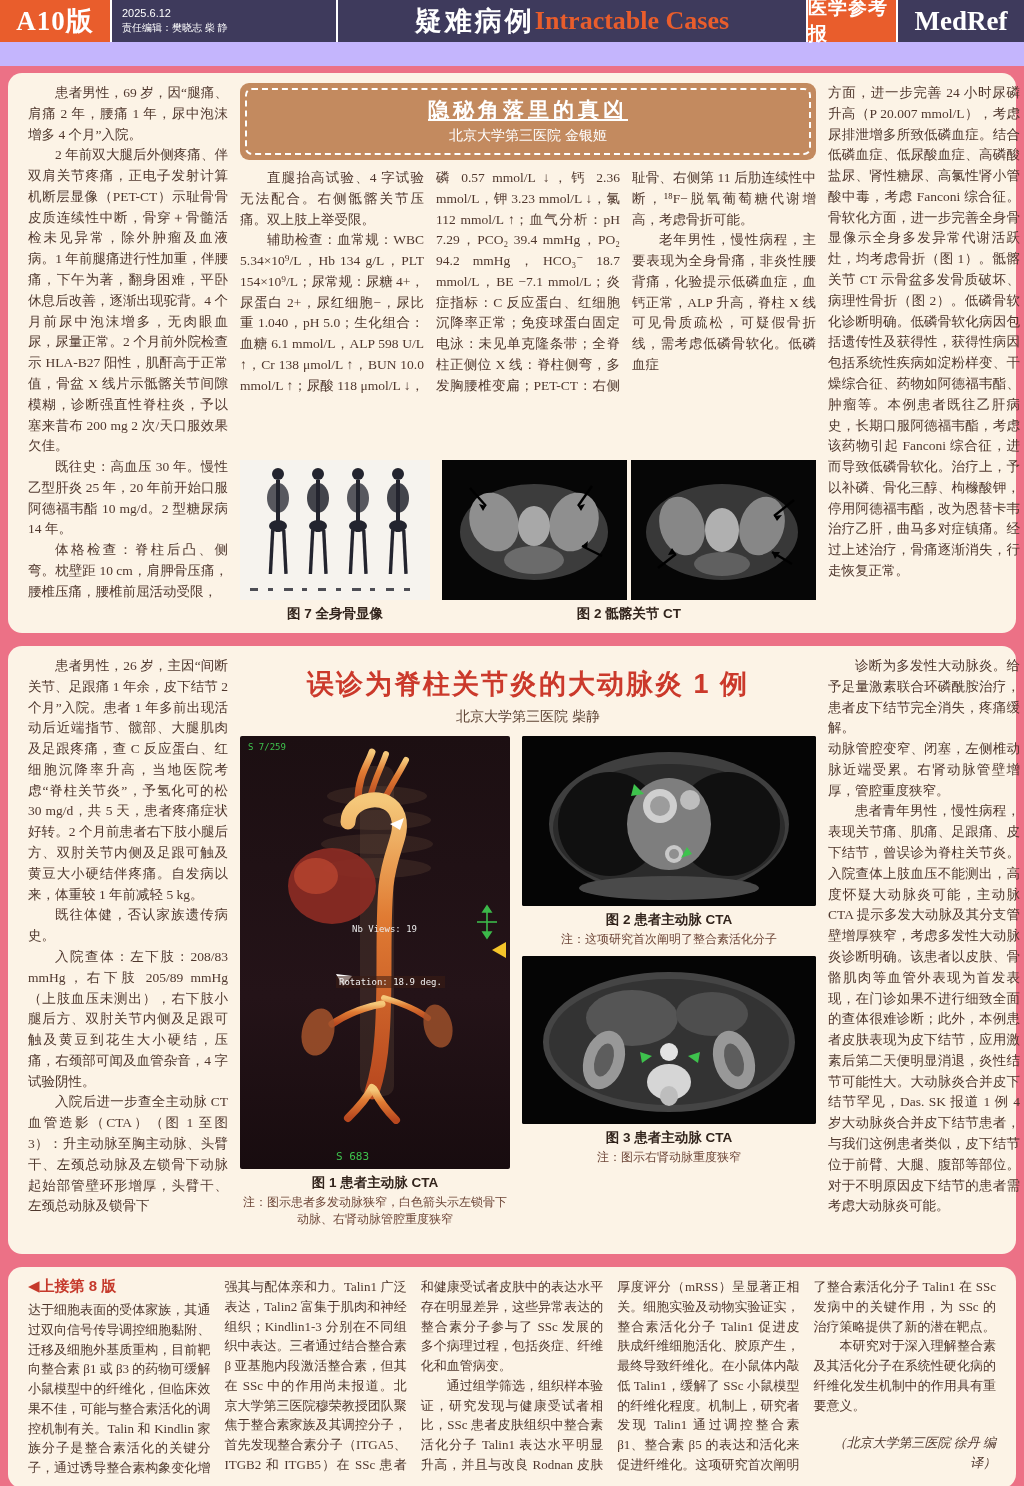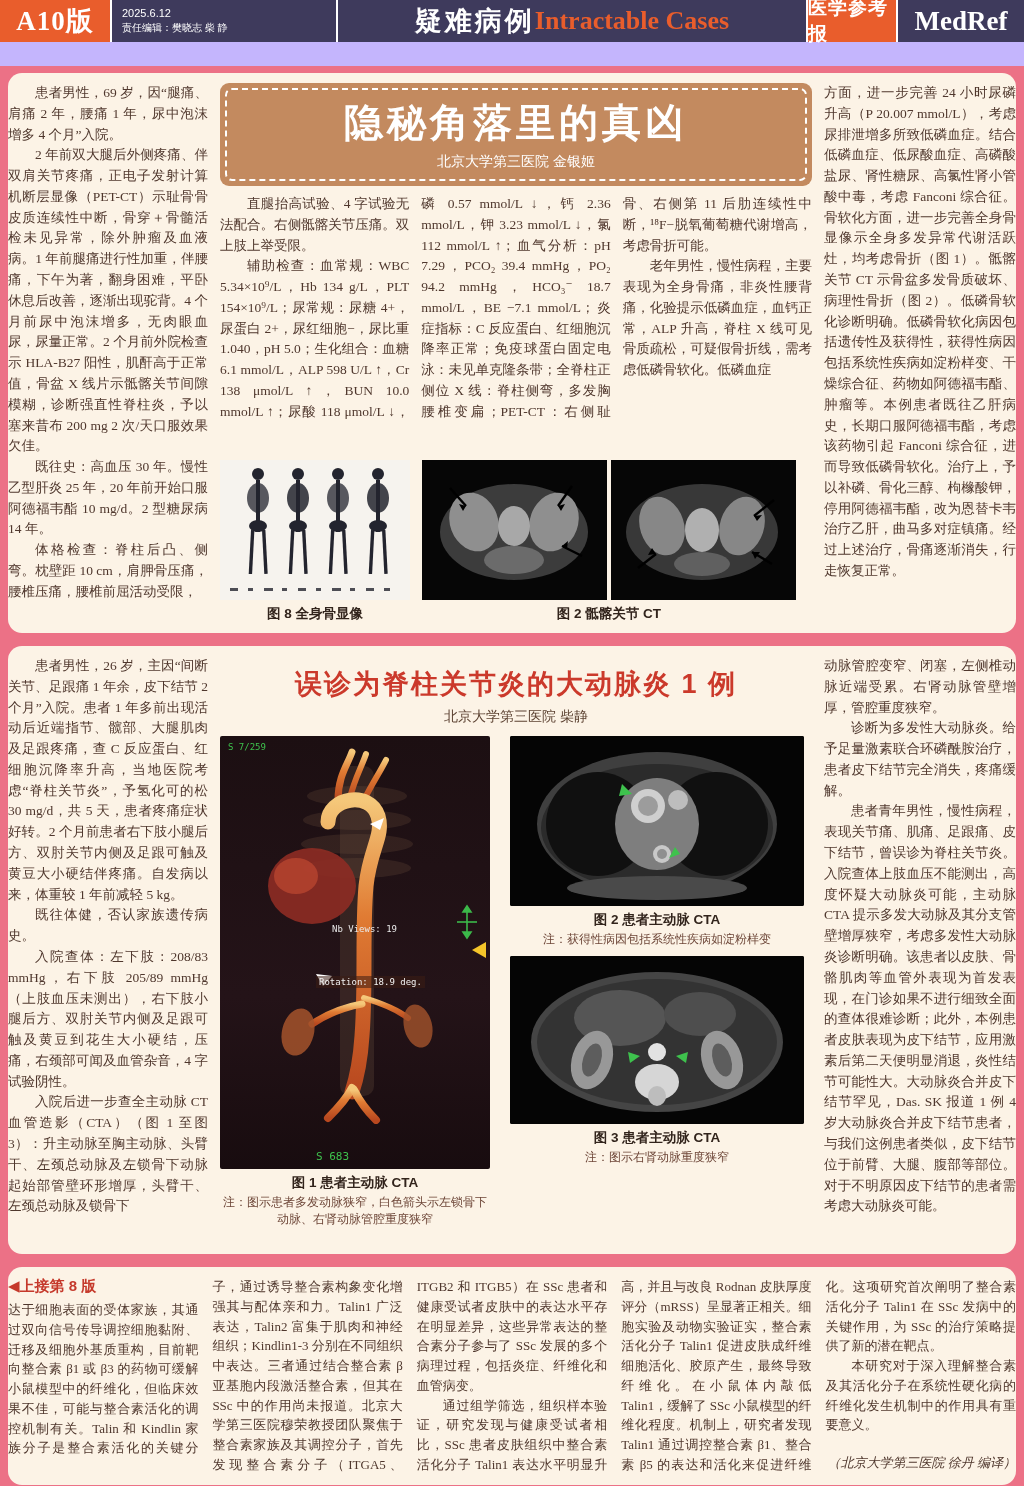--- a/index.html
+++ b/index.html
@@ -43,38 +43,38 @@
     width:126px; color:#fff; display:flex; align-items:center; justify-content:center;
     font-size:27px; font-weight:bold;
   }
   
   .field {
     position:absolute; top:66px; left:0; right:0; bottom:0;
     background:#ec7186; padding:7px 8px 8px 8px;
     display:flex; flex-direction:column; gap:13px;
   }
   .card {
-    background:#fcf3e6; border-radius:14px; padding:10px 0;
+    background:#fcf3e6; border-radius:14px; padding:10px 20px;
   }
   
   .bodytext p {
     font-size:13.5px; line-height:1.54; text-align:justify;
     text-indent:2em; color:#4f372d;
   }
   
   .a1 { display:grid; grid-template-columns:200px 1fr 192px; gap:12px; height:540px; }
   .a1-mid { display:flex; flex-direction:column; }
   .t1-box {
     background:#c38a5f; border-radius:9px; padding:5px; margin-bottom:8px;
   }
   .t1-inner {
     border:2px dashed #fff; border-radius:7px; text-align:center; padding:6px 8px 8px;
   }
-  .t1-inner h1 { color:#fff; font-size:39px; letter-spacing:4px;
-    font-family:"Liberation Sans","DejaVu Sans",sans-serif; }
+  .t1-inner h1 { color:#fff; font-size:21px; letter-spacing:4px;
+    font-family:"Liberation Sans","DejaVu Sans",sans-serif;text-decoration:underline; }
   .t1-inner .by { color:#fff; font-size:14px; margin-top:3px;
     font-family:"Liberation Sans","DejaVu Sans",sans-serif; }
   .cols3 { columns:3; column-gap:12px; margin-bottom:8px; }
   .figrow { display:flex; gap:12px; margin-top:auto; }
   .figcol { display:flex; flex-direction:column; align-items:center; }
   .caption { font-size:13.5px; font-weight:bold; color:#32241c; margin-top:5px; text-align:center;
     font-family:"Liberation Sans","DejaVu Sans",sans-serif; }
   .note { font-size:12px; color:#6d4638; text-align:center; line-height:1.45; margin-top:2px; }
   
   .a2 { display:grid; grid-template-columns:200px 1fr 192px; gap:12px; height:588px; }
@@ -179,21 +179,21 @@
                       <rect x="62" y="128" width="5" height="3"></rect>
                     <rect x="78" y="128" width="8" height="3"></rect>
                       <rect x="96" y="128" width="5" height="3"></rect>
                     <rect x="112" y="128" width="9" height="3"></rect>
                       <rect x="130" y="128" width="5" height="3"></rect>
                     <rect x="146" y="128" width="8" height="3"></rect>
                       <rect x="164" y="128" width="6" height="3"></rect>
                   </g>
                 </g>
               </svg>
-              <div class="caption">图 8  全身骨显像</div>
+              <div class="caption">图 7  全身骨显像</div>
             </div>
 
             <div class="figcol">
               <svg width="374" height="140">
                 <rect width="374" height="140" fill="#060606"></rect>
                 <rect x="185" y="0" width="4" height="140" fill="#fcf3e6"></rect>
 
                 <g>
                   <ellipse cx="92" cy="72" rx="74" ry="48" fill="#3c3c3c"></ellipse>
                   <ellipse cx="52" cy="62" rx="24" ry="30" fill="#8f8f8f" transform="rotate(-20 52 62)"></ellipse>
@@ -331,21 +331,21 @@
                   <circle cx="168" cy="64" r="10" fill="#bdbdbd"></circle>
                   <circle cx="152" cy="118" r="9" fill="#c8c8c8"></circle>
                   <circle cx="152" cy="118" r="5" fill="#8f8f8f"></circle>
                   <ellipse cx="147" cy="152" rx="90" ry="12" fill="#4a4a4a"></ellipse>
                   <g fill="#3ec24d">
                     <path d="M112 48 l10 10 -13 2 z"></path>
                     <path d="M170 118 l-11 4 6 -11 z"></path>
                   </g>
                 </svg>
                 <div class="caption">图 2  患者主动脉 CTA</div>
-                <div class="note" style="max-width:290px">注：获得性病因包括系统性疾病如淀粉样变</div>
+                <div class="note" style="max-width:290px">注：这项研究首次阐明了整合素活化分子</div>
               </div>
               <div class="figcol">
                 <svg class="imgpanel" width="294" height="168">
                   <rect width="294" height="168" fill="#050505"></rect>
                   <ellipse cx="147" cy="86" rx="126" ry="70" fill="#454545"></ellipse>
                   <ellipse cx="147" cy="86" rx="120" ry="63" fill="#333"></ellipse>
                   <ellipse cx="110" cy="62" rx="46" ry="28" fill="#555"></ellipse>
                   <ellipse cx="190" cy="58" rx="36" ry="22" fill="#4e4e4e"></ellipse>
                   <ellipse cx="82" cy="104" rx="20" ry="30" fill="#989898" transform="rotate(18 82 104)"></ellipse>
                   <ellipse cx="212" cy="104" rx="20" ry="30" fill="#989898" transform="rotate(-18 212 104)"></ellipse>
@@ -360,22 +360,22 @@
                   </g>
                 </svg>
                 <div class="caption">图 3  患者主动脉 CTA</div>
                 <div class="note" style="max-width:290px">注：图示右肾动脉重度狭窄</div>
               </div>
             </div>
           </div>
         </div>
 
         <div class="bodytext">
+          <p>诊断为多发性大动脉炎。给予足量激素联合环磷酰胺治疗，患者皮下结节完全消失，疼痛缓解。</p>
           <p style="text-indent:0">动脉管腔变窄、闭塞，左侧椎动脉近端受累。右肾动脉管壁增厚，管腔重度狭窄。</p>
-          <p>诊断为多发性大动脉炎。给予足量激素联合环磷酰胺治疗，患者皮下结节完全消失，疼痛缓解。</p>
           <p>患者青年男性，慢性病程，表现关节痛、肌痛、足跟痛、皮下结节，曾误诊为脊柱关节炎。入院查体上肢血压不能测出，高度怀疑大动脉炎可能，主动脉 CTA 提示多发大动脉及其分支管壁增厚狭窄，考虑多发性大动脉炎诊断明确。该患者以皮肤、骨骼肌肉等血管外表现为首发表现，在门诊如果不进行细致全面的查体很难诊断；此外，本例患者皮肤表现为皮下结节，应用激素后第二天便明显消退，炎性结节可能性大。大动脉炎合并皮下结节罕见，Das. SK 报道 1 例 4 岁大动脉炎合并皮下结节患者，与我们这例患者类似，皮下结节位于前臂、大腿、腹部等部位。对于不明原因皮下结节的患者需考虑大动脉炎可能。</p>
         </div>
       </div>
     </div>
 
     <div class="card" style="flex:1">
       <div class="cols5">
         <div class="cont-label">◀上接第 8 版</div>
         <p style="text-indent:0">达于细胞表面的受体家族，其通过双向信号传导调控细胞黏附、迁移及细胞外基质重构，目前靶向整合素 β1 或 β3 的药物可缓解小鼠模型中的纤维化，但临床效果不佳，可能与整合素活化的调控机制有关。Talin 和 Kindlin 家族分子是整合素活化的关键分子，通过诱导整合素构象变化增强其与配体亲和力。Talin1 广泛表达，Talin2 富集于肌肉和神经组织；Kindlin1-3 分别在不同组织中表达。三者通过结合整合素 β 亚基胞内段激活整合素，但其在 SSc 中的作用尚未报道。北京大学第三医院穆荣教授团队聚焦于整合素家族及其调控分子，首先发现整合素分子（ITGA5、ITGB2 和 ITGB5）在 SSc 患者和健康受试者皮肤中的表达水平存在明显差异，这些异常表达的整合素分子参与了 SSc 发展的多个病理过程，包括炎症、纤维化和血管病变。</p>
         <p>通过组学筛选，组织样本验证，研究发现与健康受试者相比，SSc 患者皮肤组织中整合素活化分子 Talin1 表达水平明显升高，并且与改良 Rodnan 皮肤厚度评分（mRSS）呈显著正相关。细胞实验及动物实验证实，整合素活化分子 Talin1 促进皮肤成纤维细胞活化、胶原产生，最终导致纤维化。在小鼠体内敲低 Talin1，缓解了 SSc 小鼠模型的纤维化程度。机制上，研究者发现 Talin1 通过调控整合素 β1、整合素 β5 的表达和活化来促进纤维化。这项研究首次阐明了整合素活化分子 Talin1 在 SSc 发病中的关键作用，为 SSc 的治疗策略提供了新的潜在靶点。</p>

